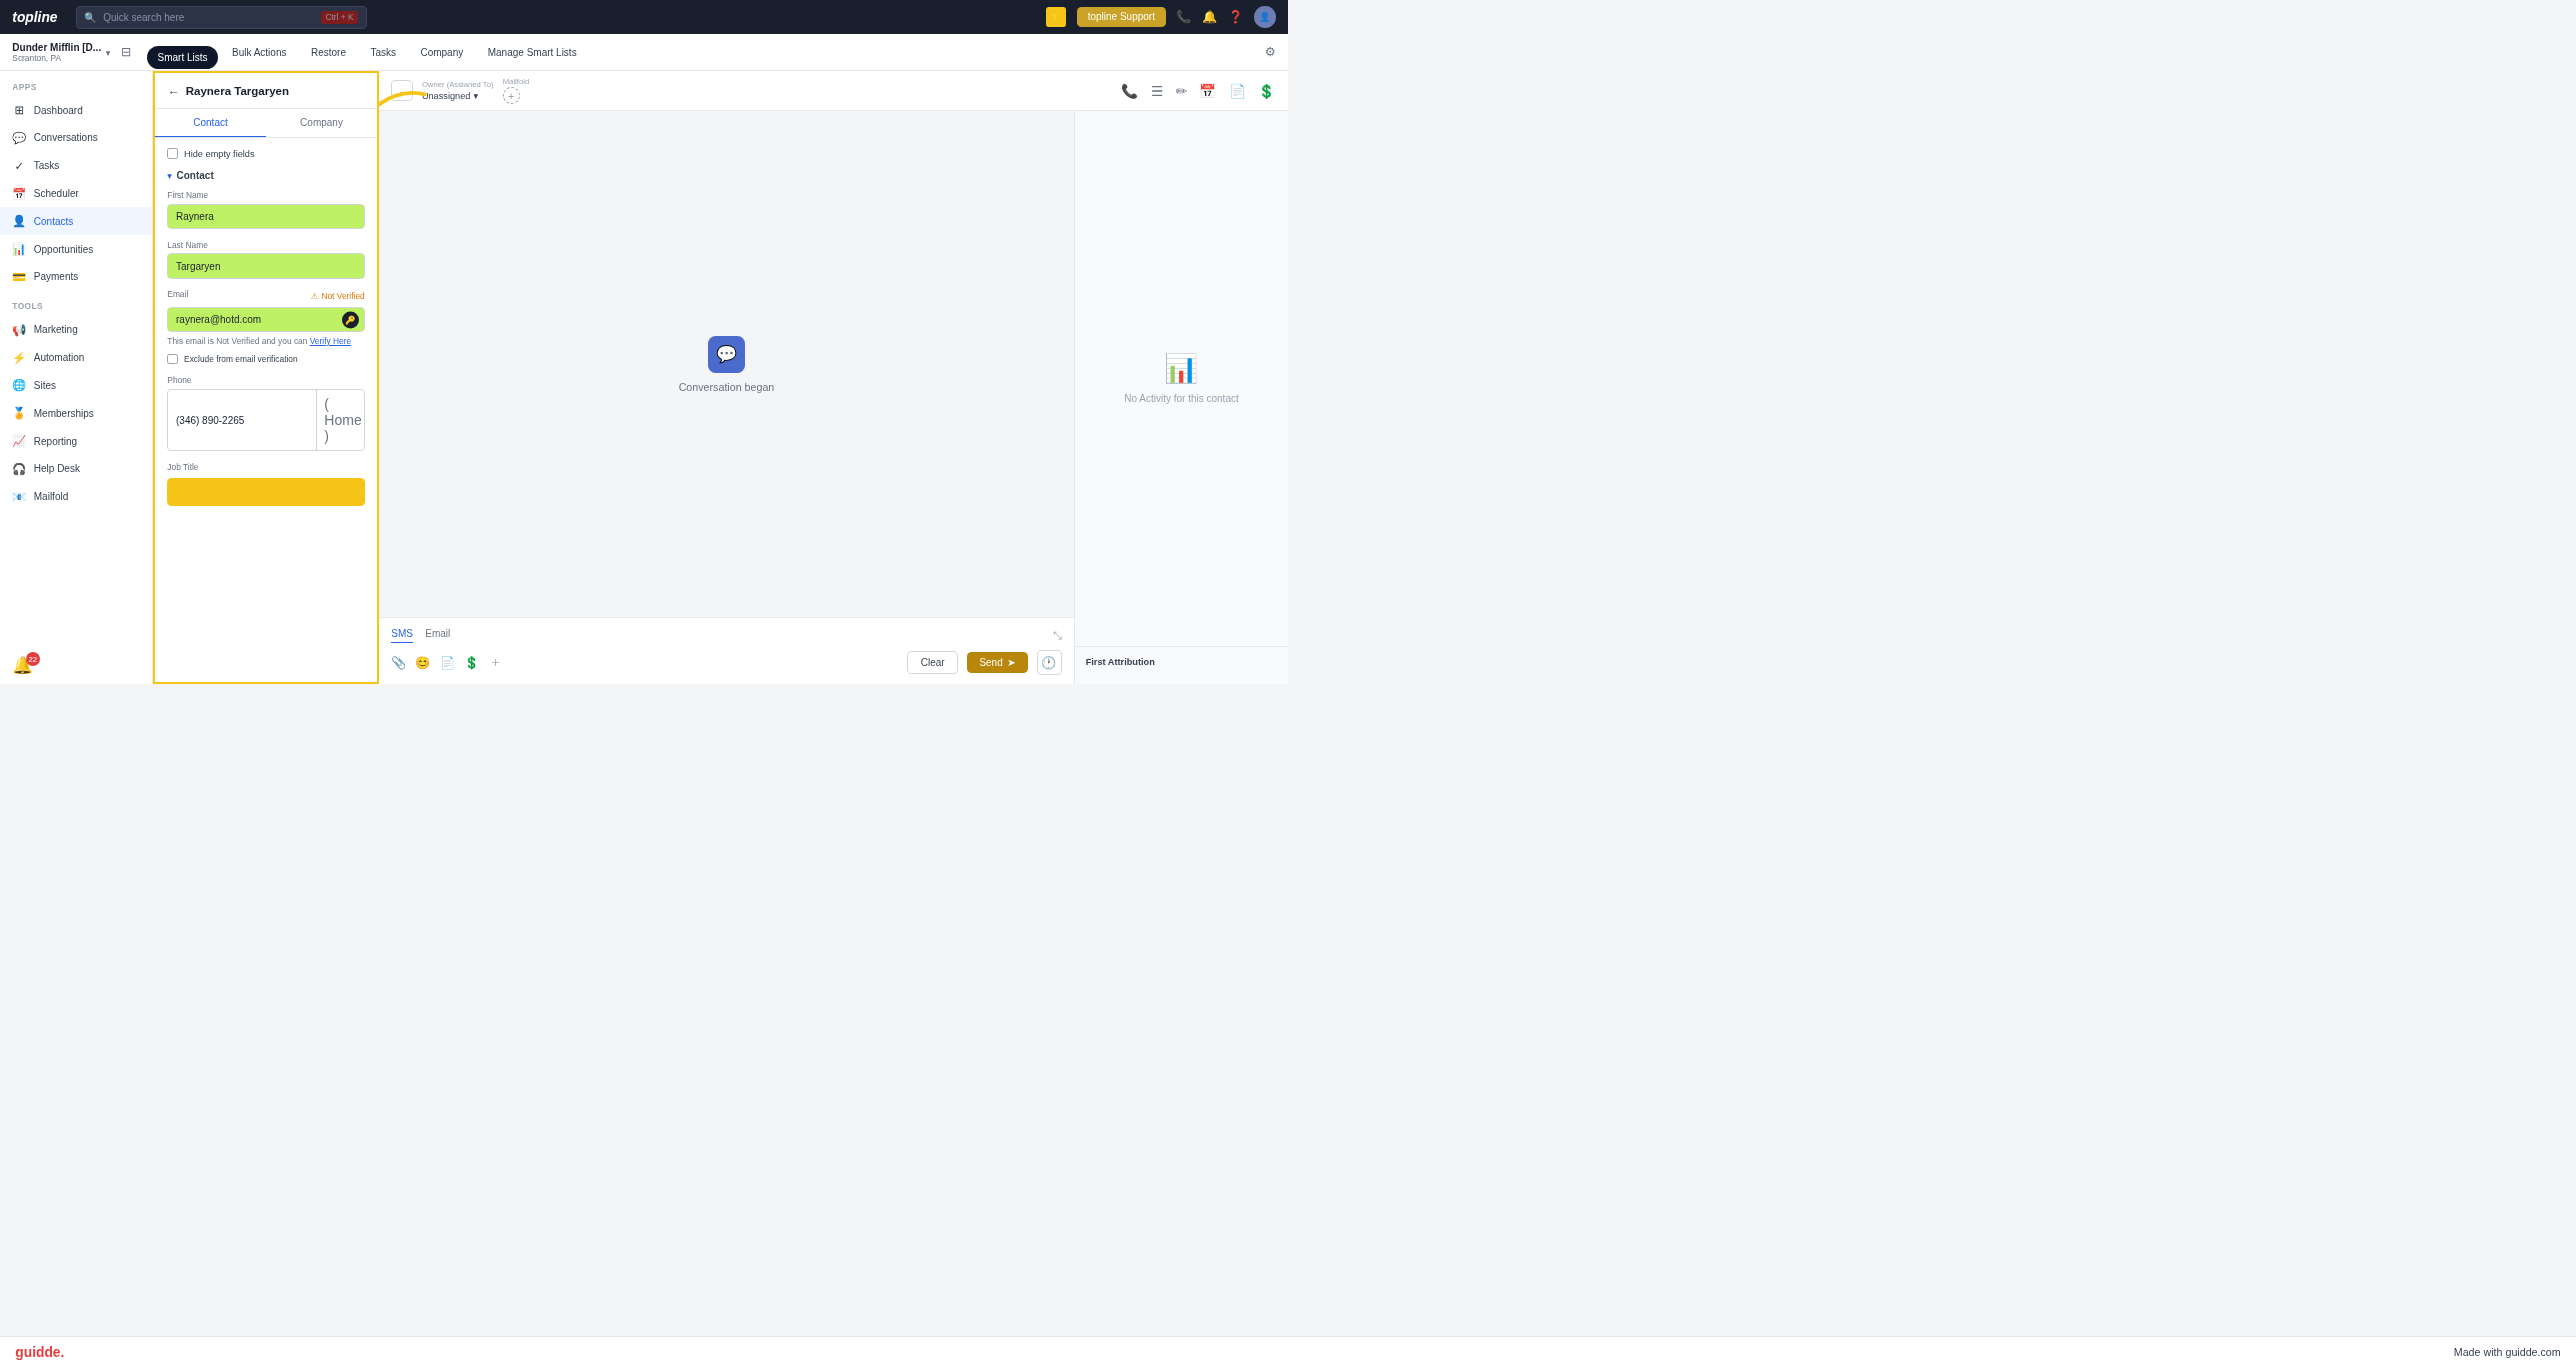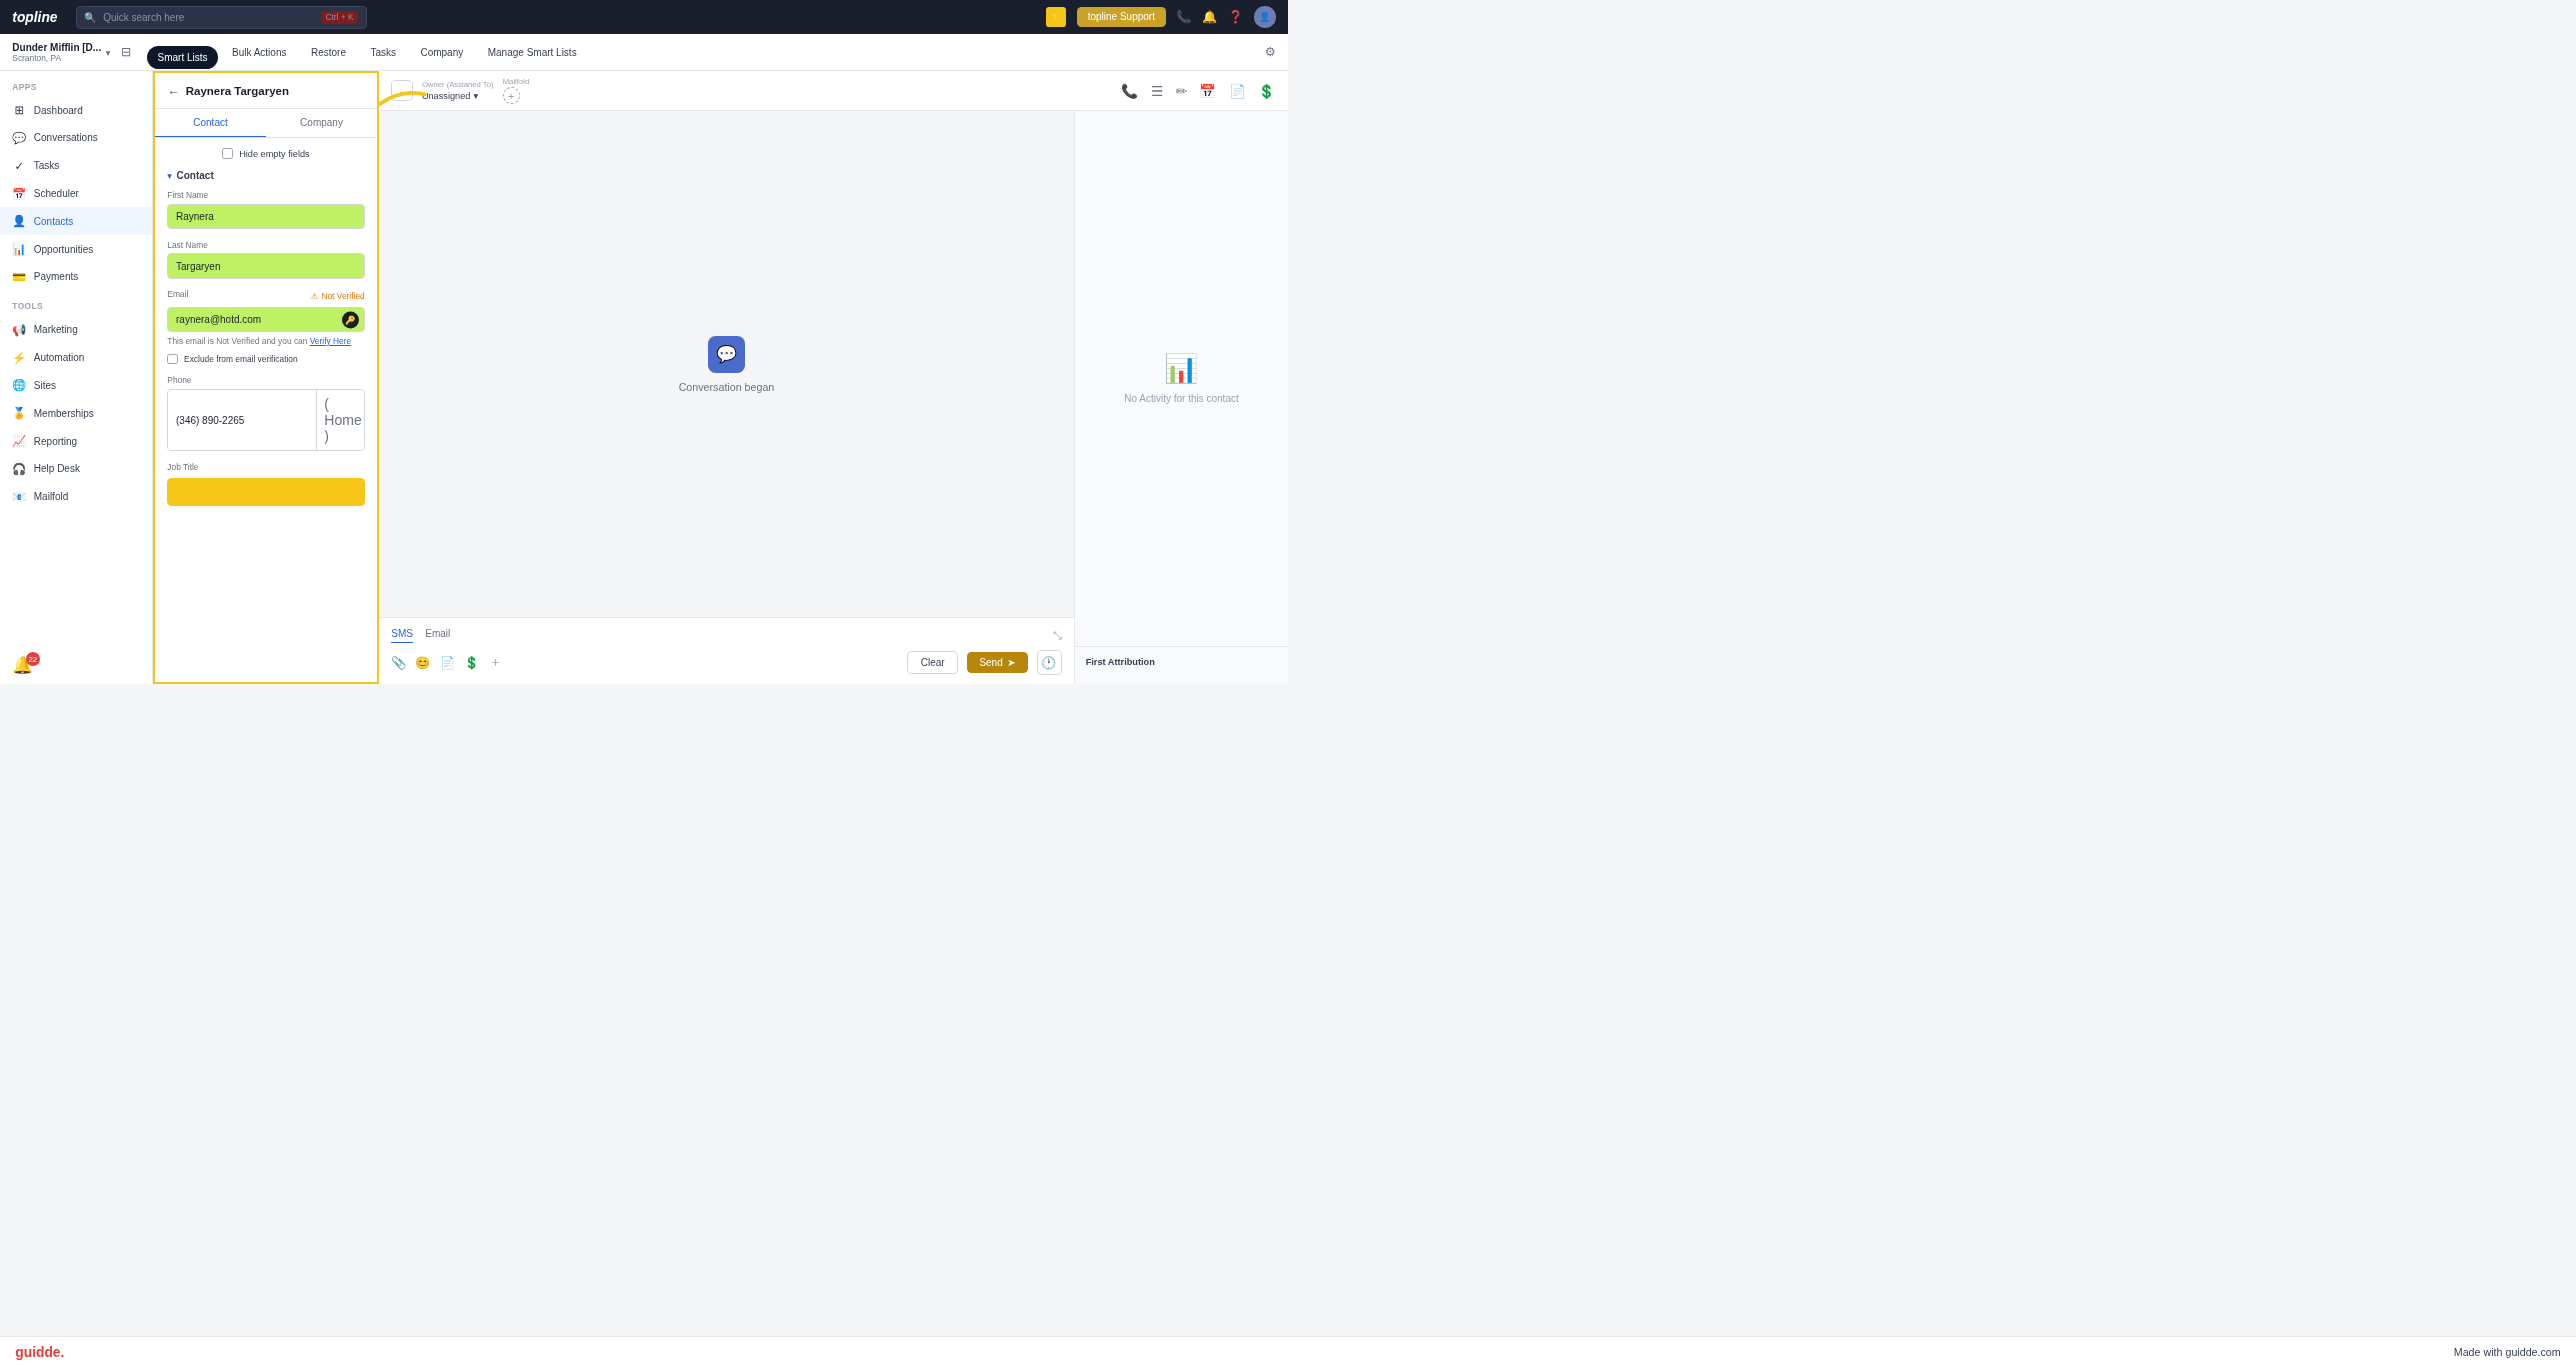--- a/index.html
+++ b/index.html
@@ -229,21 +229,20 @@
     }
     .panel-body {
       padding: 10.7px 12.3px;
       flex: 1;
     }
     .hide-empty-row {
       display: flex;
       align-items: center;
       gap: 6.1px;
       margin-bottom: 10.7px;
-      justify-content: center;
     }
     .checkbox-custom {
       width: 10.7px; height: 10.7px;
       border: 1.1px solid #9ca3af;
       border-radius: 2.3px;
       background: white;
       flex-shrink: 0;
     }
     .hide-empty-label {
       font-size: 9.2px;

